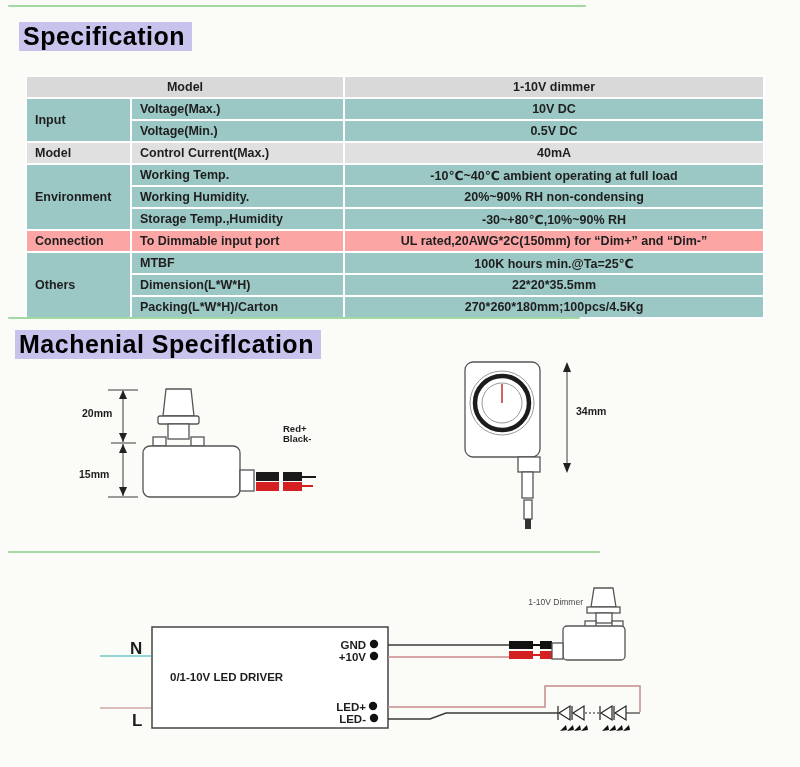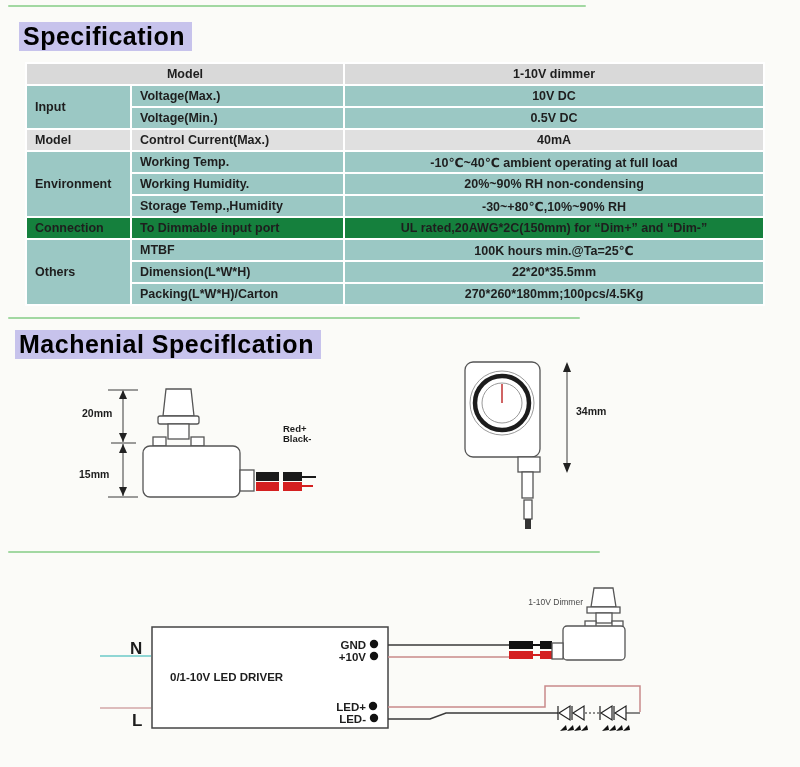--- a/index.html
+++ b/index.html
@@ -3,29 +3,29 @@
 <meta charset="utf-8">
 <style>
   html,body{margin:0;padding:0;background:#ffffff;}
   #canvas{position:relative;width:800px;height:767px;background:#fbfbf8;overflow:hidden;
           font-family:"Liberation Sans","DejaVu Sans",sans-serif;}
   .divider{position:absolute;height:2px;background:#a2d8a2;border-radius:1px;}
   .sec-title{position:absolute;display:inline-block;background:#c7c3ec;color:#000000;
              font-size:25px;font-weight:bold;letter-spacing:.5px;line-height:29px;padding:0 7px 0 4px;
              white-space:nowrap;}
   
-  #spec-table-wrap{position:absolute;left:25px;top:62px;width:738px;}
+  #spec-table-wrap{position:absolute;left:25px;top:75px;width:738px;}
   table{border-collapse:collapse;width:738px;table-layout:fixed;}
   td{border:2px solid #ffffff;height:20px;font-size:12.5px;font-weight:bold;color:#1e1e1e;
      padding:0 0 0 8px;white-space:nowrap;overflow:hidden;}
   td.c{text-align:center;padding:0;}
   .t{background:#9bc8c4;}   
   .g{background:#d9d9d9;}   
   .o{background:#e0e0e0;}   
-  .cn{background:#15803d;}  
+  .cn{background:#fca5a5;}  
   
   .fig{position:absolute;left:0;}
   svg text{font-family:"Liberation Sans","DejaVu Sans",sans-serif;font-weight:bold;fill:#1d1d1d;}
   text.dim{font-size:10.5px;}
   text.small{font-size:9.5px;}
   text.port{font-size:11.5px;}
   text.nl{font-size:17px;font-weight:bold;}
   text.cap{font-size:8.5px;fill:#4a4a4a;font-weight:normal;}
   .ln{stroke:#3a3a3a;stroke-width:1;fill:none;}
   .outline{stroke:#555;stroke-width:1.3;fill:#ffffff;}

